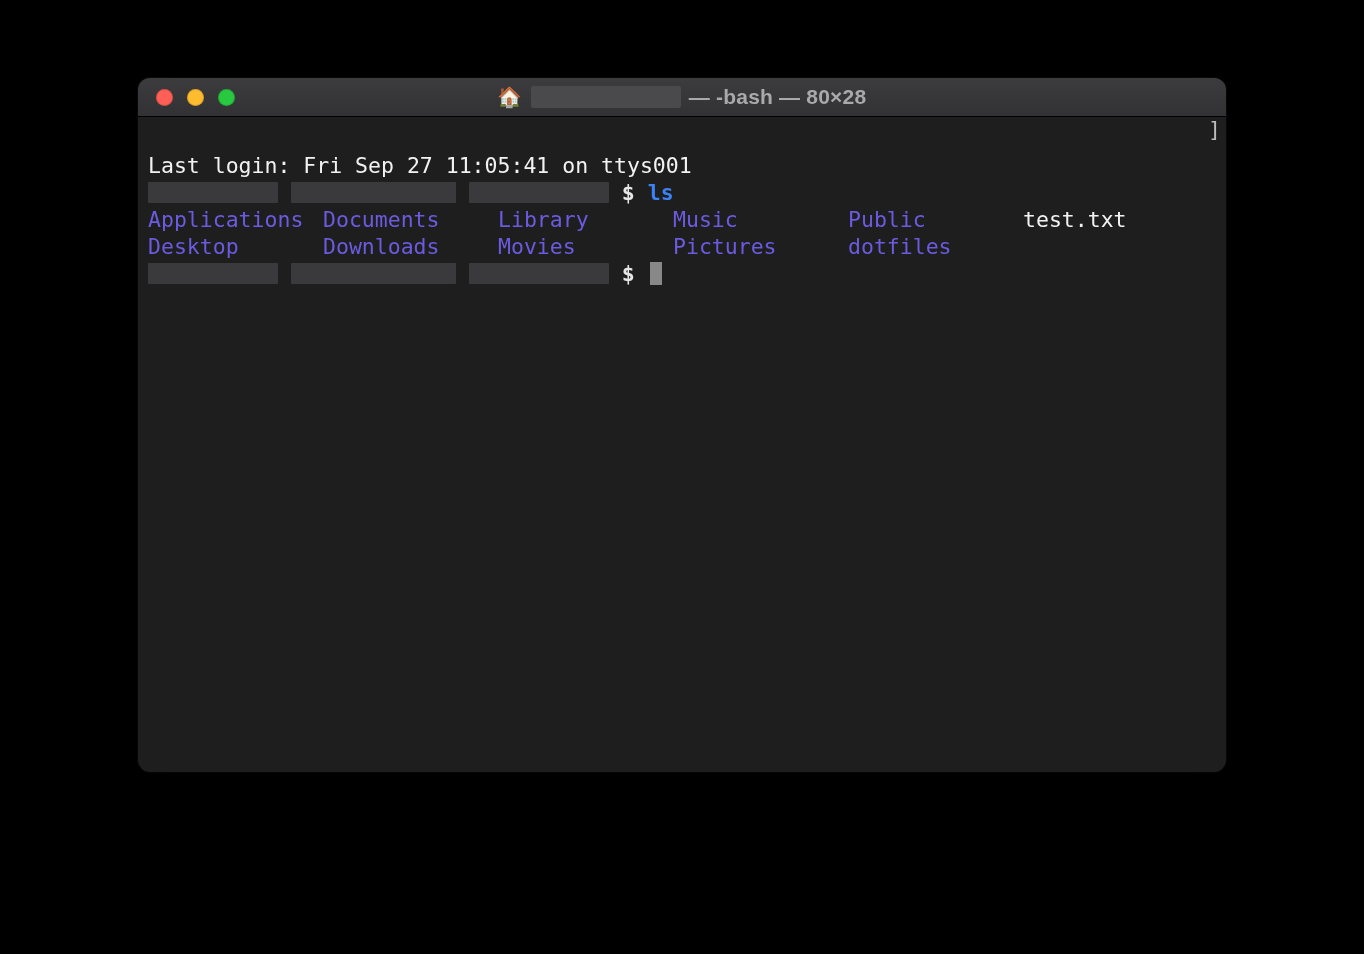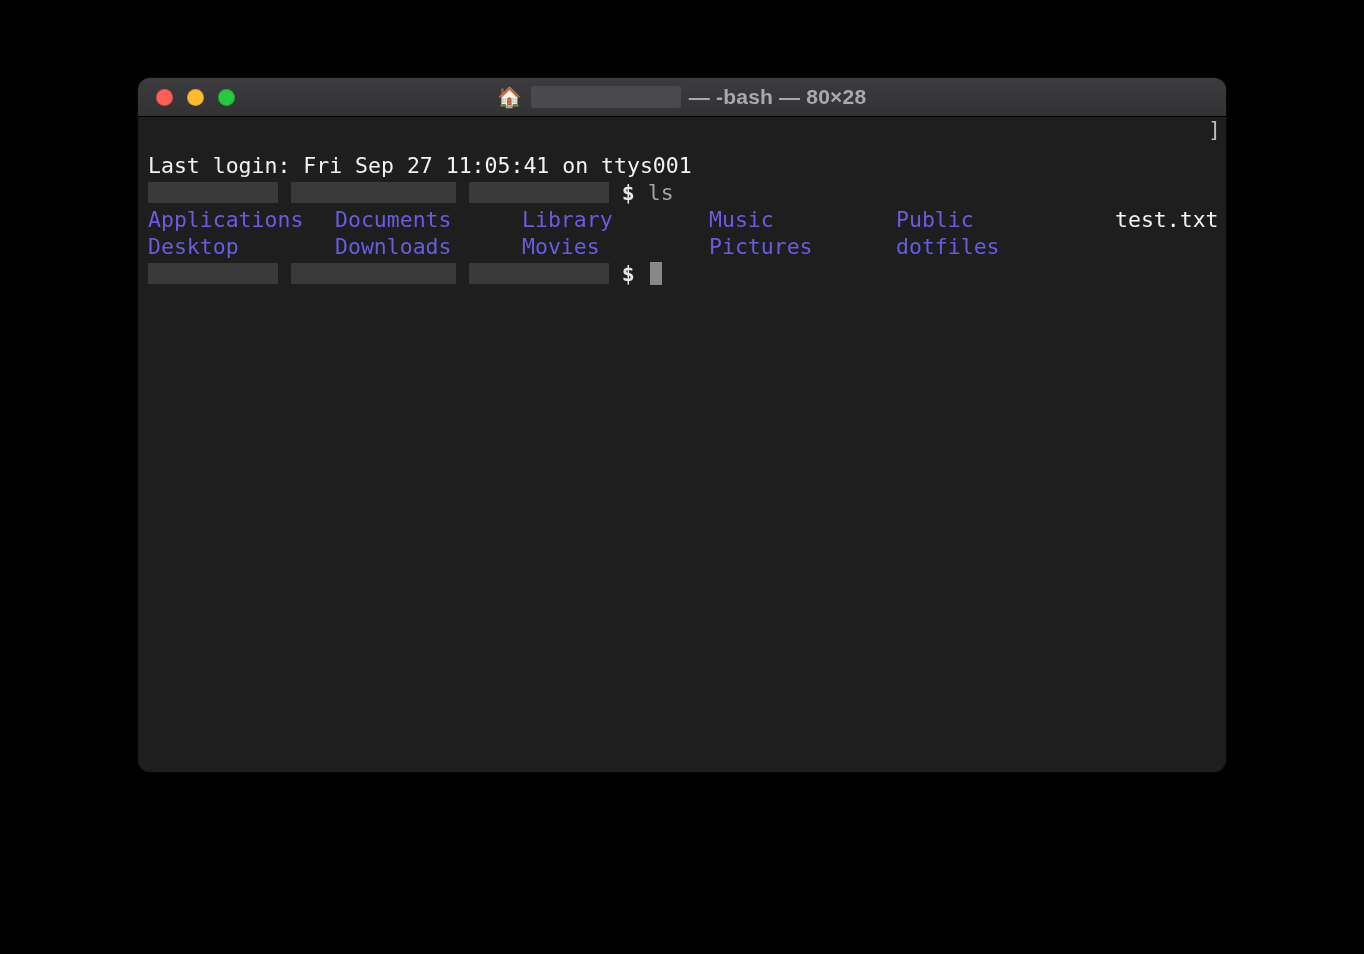--- a/index.html
+++ b/index.html
@@ -89,42 +89,42 @@
     line-height: 27px;
     color: #f2f2f2;
     white-space: pre;
     position: relative;
   }
 
   
   .ls-row {
     display: grid;
     grid-template-columns: 175px 175px 175px 175px 175px 175px;
-    column-gap: 12px;
+    column-gap: 0;
   }
   .dir   { color: #6a5be0; }
-  .file  { color: #f2f2f2; margin-left: 32px; }
+  .file  { color: #f2f2f2; }
 
   
   .redact {
     display: inline-block;
     vertical-align: -3px;
     height: 21px;
     width: 130px;
     background: #3a393b;
     border-radius: 1px;
   }
   .redact.w140 { width: 140px; }
   .redact.w165 { width: 165px; }
 
   .dollar {
     color: #e6e6e6;
     font-weight: 700;
   }
-  .cmd { color: #a3a3a3; }
+  .cmd { color: #3b82f6; font-weight: bold; }
 
   .cursor-block {
     display: inline-block;
     width: 12px;
     height: 23px;
     background: #888;
     vertical-align: -4px;
     margin-left: 2px;
   }
 

